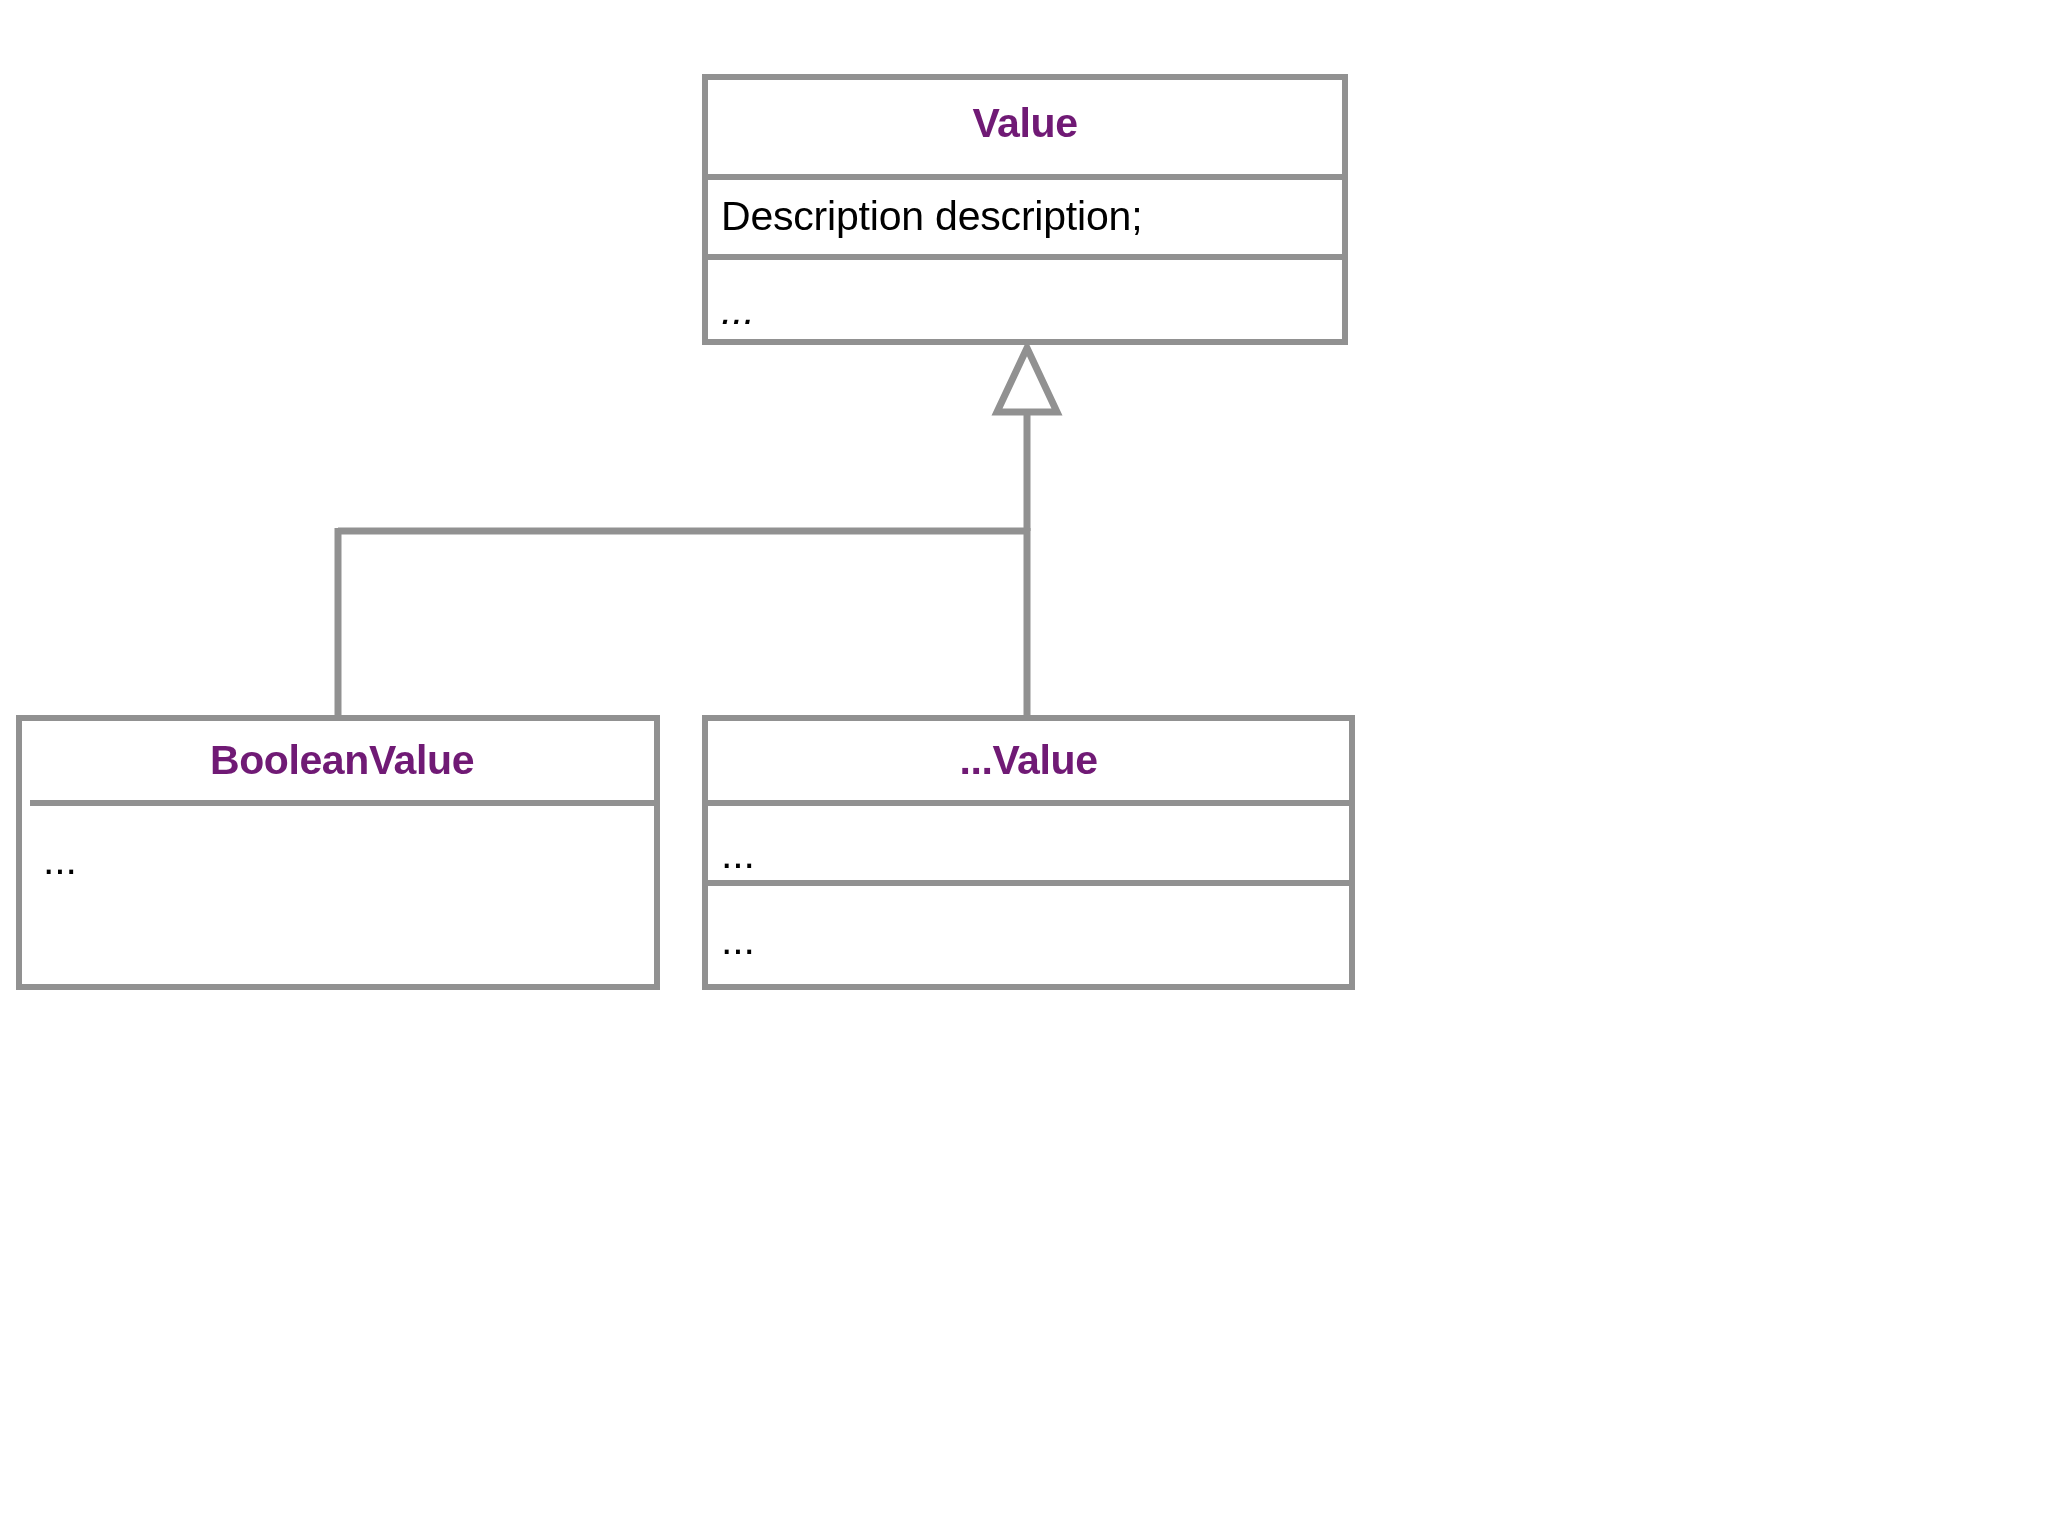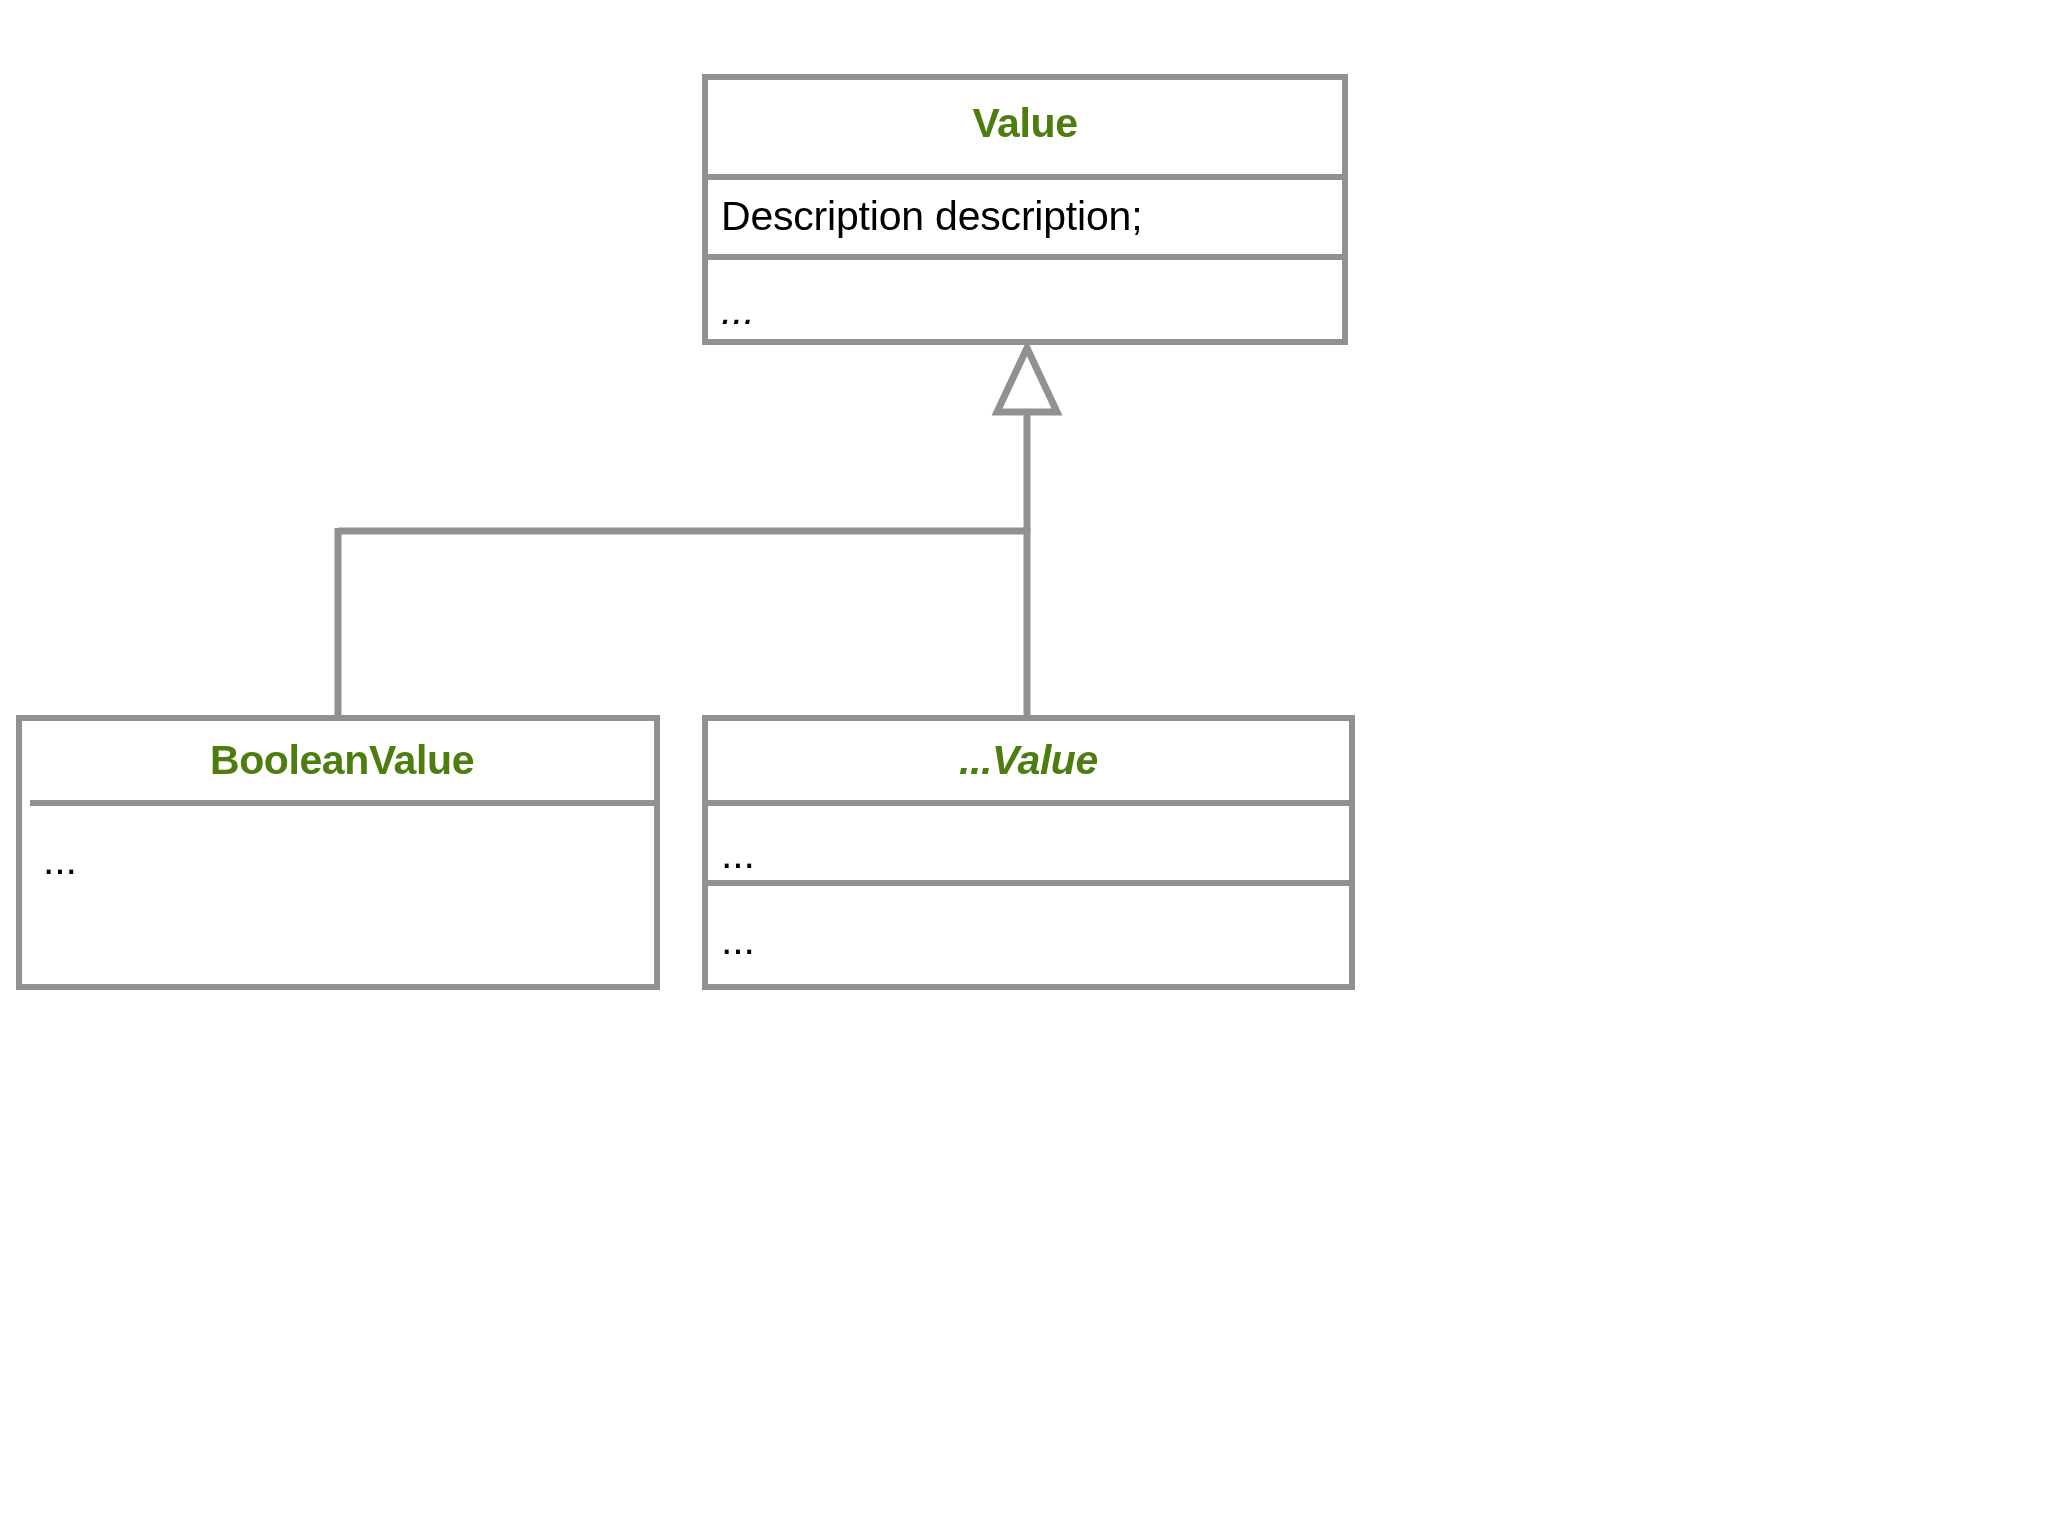--- a/index.html
+++ b/index.html
@@ -52,21 +52,21 @@
     justify-content: center;
     height: 80px;
   }
   .compartment-body {
     justify-content: flex-start;
     height: 80px;
   }
   .class-title {
     font-size: 41px;
     font-weight: bold;
-    color: #4d7c0f;
+    color: #701a75;
     letter-spacing: -0.4px;
     white-space: nowrap;
     line-height: 1;
   }
   .member-text {
     font-size: 41px;
     font-weight: normal;
     color: #000000;
     white-space: nowrap;
     line-height: 1;
@@ -102,21 +102,21 @@
   #class-booleanvalue .compartment-name   { height: 79px; }
   #class-booleanvalue .compartment-body-1 { height: 80px; }
   #class-booleanvalue .compartment-body-2 { height: 92px; }
 
   #class-othervalue {
     left: 702px;
     top: 715px;
     width: 653px;
     height: 275px;
   }
-  #class-othervalue .compartment-name   { height: 79px; font-style: italic; }
+  #class-othervalue .compartment-name   { height: 79px; }
   #class-othervalue .compartment-body-1 { height: 80px; }
   #class-othervalue .compartment-body-2 { height: 92px; }
 </style>
 </head>
 <body>
 
 <div id="canvas">
 
   <svg id="connectors" viewBox="0 0 2048 1536" width="2048" height="1536" xmlns="http://www.w3.org/2000/svg">
     <g stroke="#919191" stroke-width="7" fill="none" stroke-linecap="butt">

